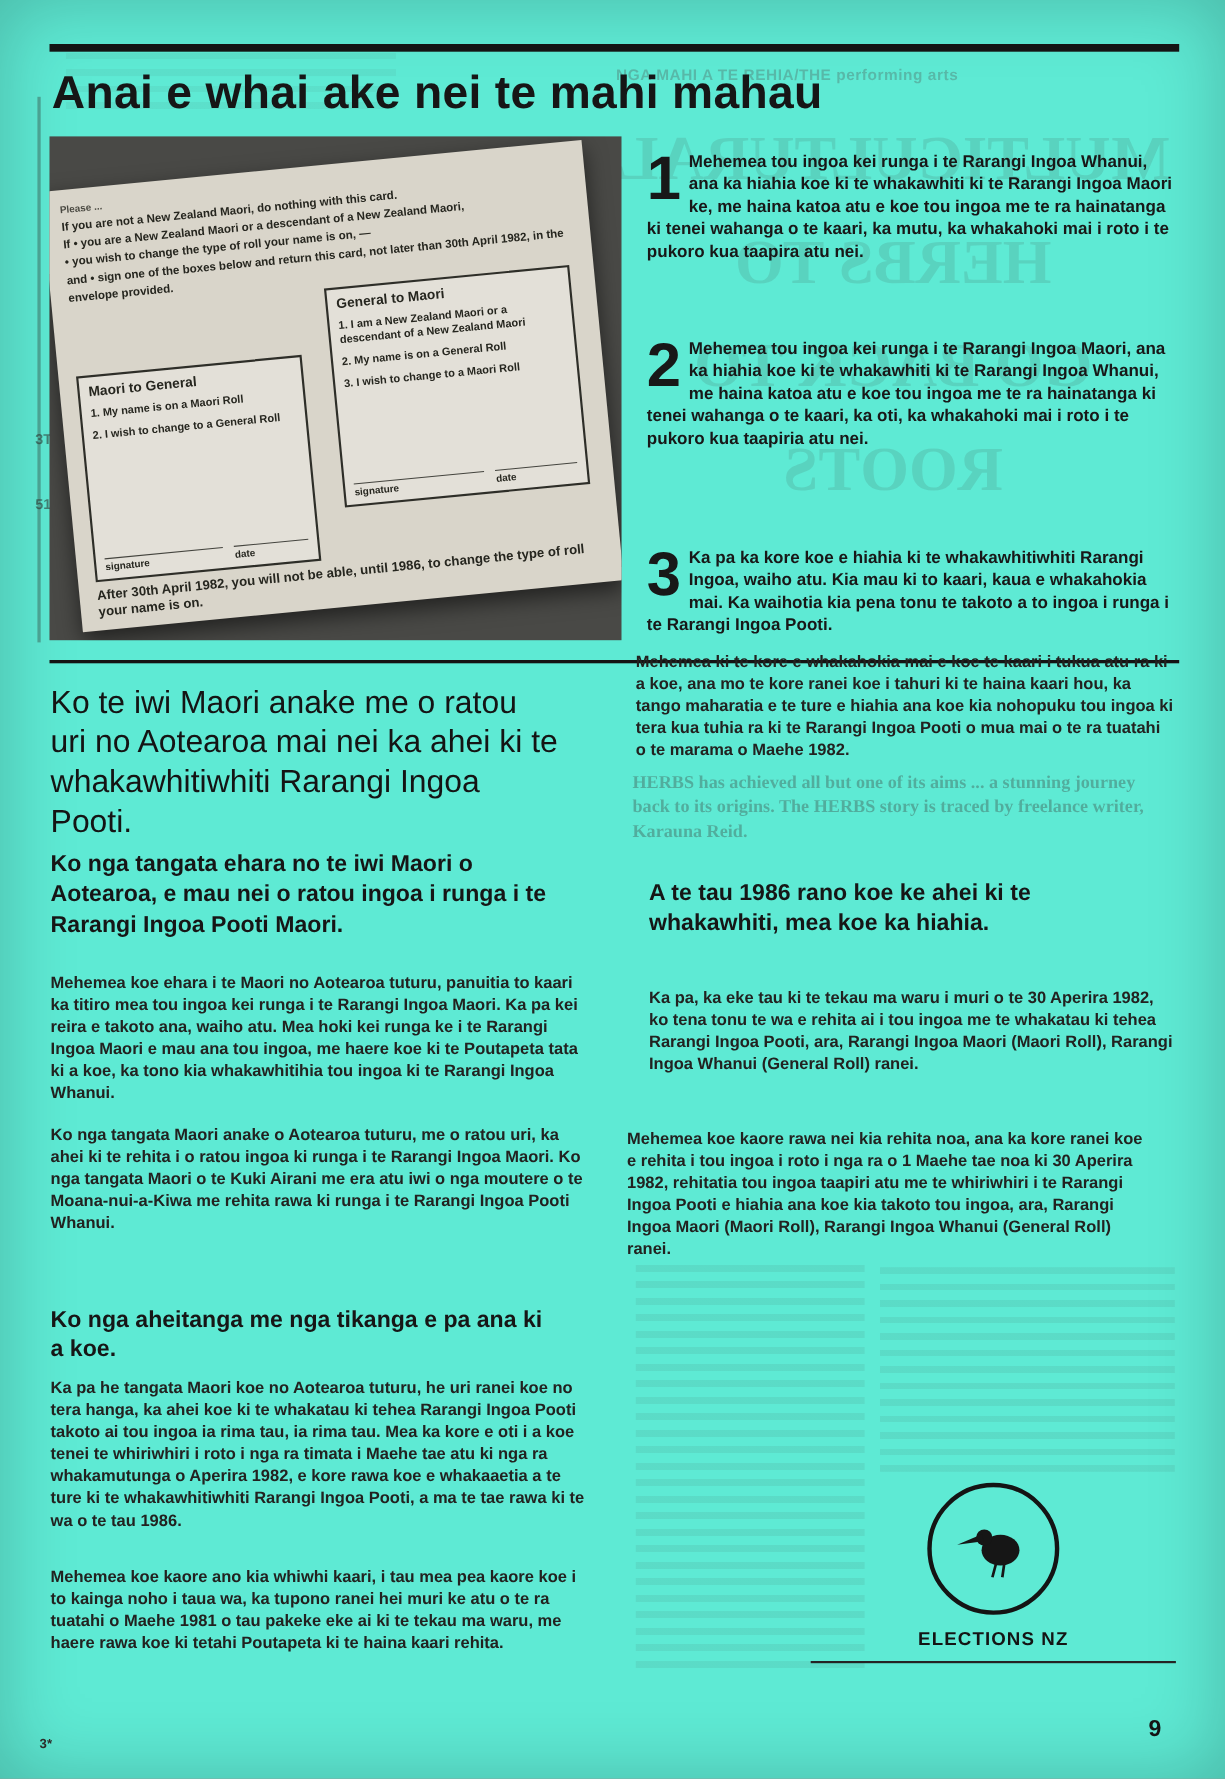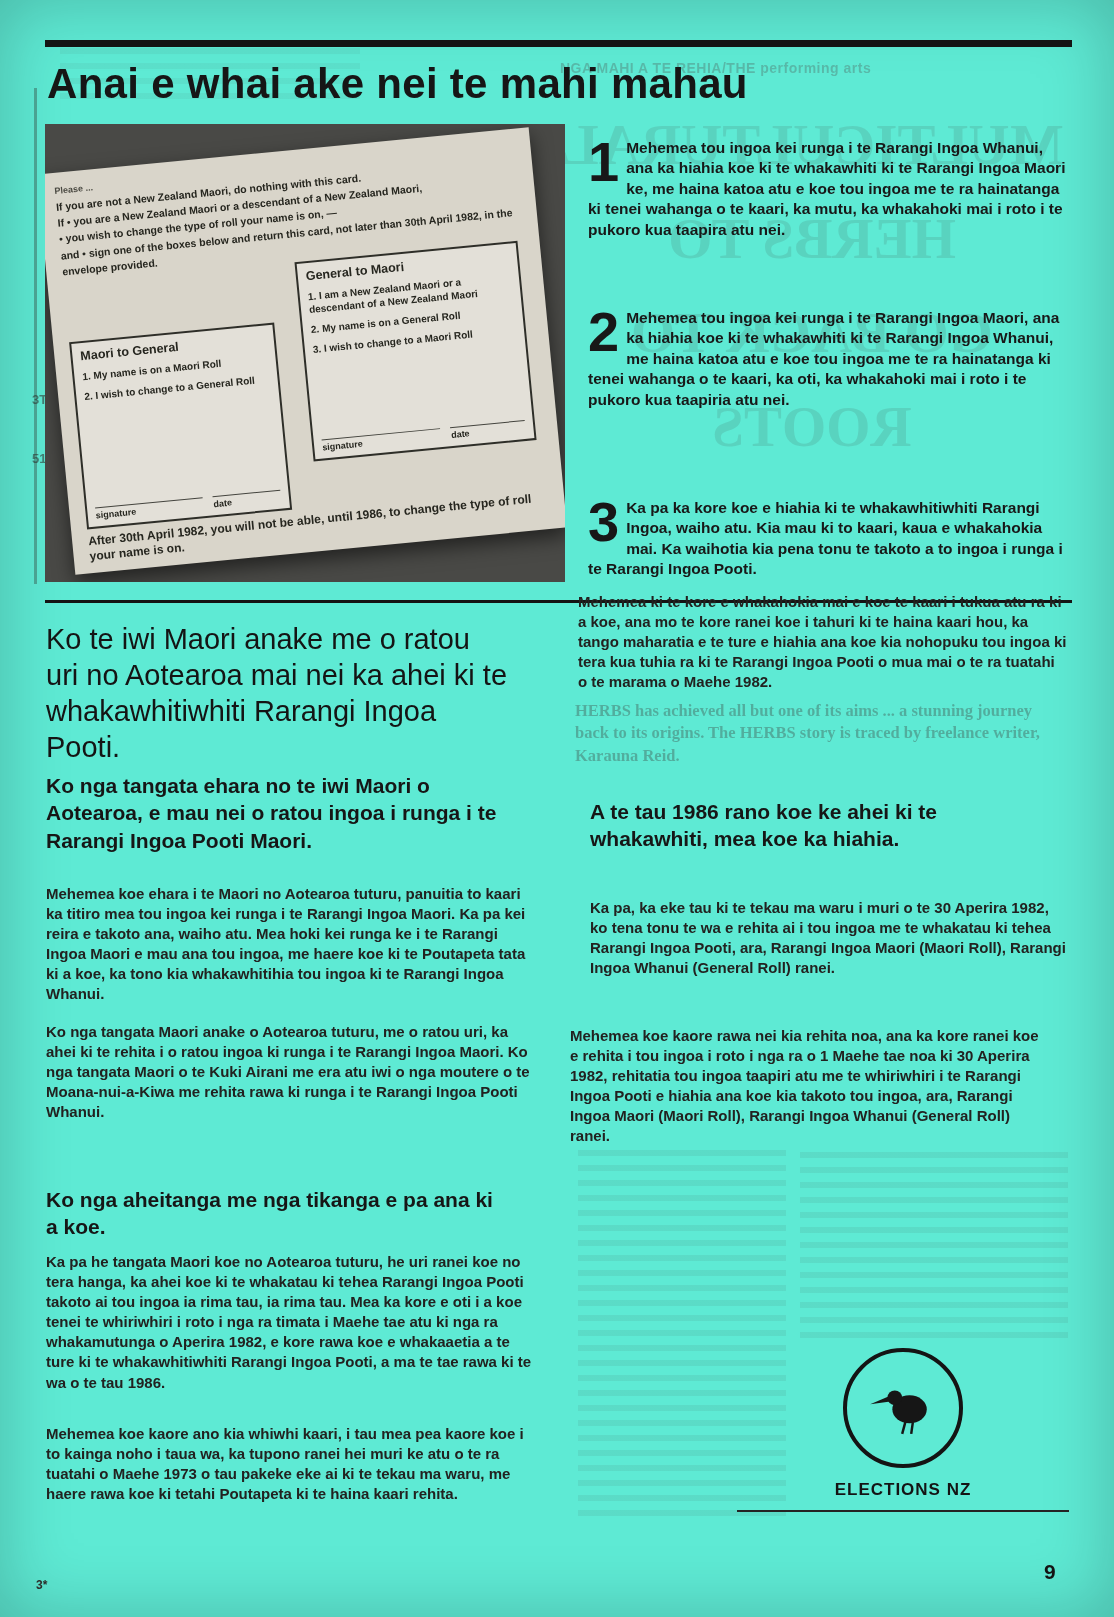--- a/index.html
+++ b/index.html
@@ -164,21 +164,21 @@
   </div>
 
   <div class="mid-rule"></div>
 
   <div class="lc lc-h1 h1">Ko te iwi Maori anake me o ratou uri no Aotearoa mai nei ka ahei ki te whakawhitiwhiti Rarangi Ingoa Pooti.</div>
   <div class="lc lc-sub h2">Ko nga tangata ehara no te iwi Maori o Aotearoa, e mau nei o ratou ingoa i runga i te Rarangi Ingoa Pooti Maori.</div>
   <div class="lc lc-p1 body-p">Mehemea koe ehara i te Maori no Aotearoa tuturu, panuitia to kaari ka titiro mea tou ingoa kei runga i te Rarangi Ingoa Maori. Ka pa kei reira e takoto ana, waiho atu. Mea hoki kei runga ke i te Rarangi Ingoa Maori e mau ana tou ingoa, me haere koe ki te Poutapeta tata ki a koe, ka tono kia whakawhitihia tou ingoa ki te Rarangi Ingoa Whanui.</div>
   <div class="lc lc-p2 body-p">Ko nga tangata Maori anake o Aotearoa tuturu, me o ratou uri, ka ahei ki te rehita i o ratou ingoa ki runga i te Rarangi Ingoa Maori. Ko nga tangata Maori o te Kuki Airani me era atu iwi o nga moutere o te Moana-nui-a-Kiwa me rehita rawa ki runga i te Rarangi Ingoa Pooti Whanui.</div>
   <div class="lc lc-h2 h2">Ko nga aheitanga me nga tikanga e pa ana ki a koe.</div>
   <div class="lc lc-p3 body-p">Ka pa he tangata Maori koe no Aotearoa tuturu, he uri ranei koe no tera hanga, ka ahei koe ki te whakatau ki tehea Rarangi Ingoa Pooti takoto ai tou ingoa ia rima tau, ia rima tau. Mea ka kore e oti i a koe tenei te whiriwhiri i roto i nga ra timata i Maehe tae atu ki nga ra whakamutunga o Aperira 1982, e kore rawa koe e whakaaetia a te ture ki te whakawhitiwhiti Rarangi Ingoa Pooti, a ma te tae rawa ki te wa o te tau 1986.</div>
-  <div class="lc lc-p4 body-p">Mehemea koe kaore ano kia whiwhi kaari, i tau mea pea kaore koe i to kainga noho i taua wa, ka tupono ranei hei muri ke atu o te ra tuatahi o Maehe 1973 o tau pakeke eke ai ki te tekau ma waru, me haere rawa koe ki tetahi Poutapeta ki te haina kaari rehita.</div>
+  <div class="lc lc-p4 body-p">Mehemea koe kaore ano kia whiwhi kaari, i tau mea pea kaore koe i to kainga noho i taua wa, ka tupono ranei hei muri ke atu o te ra tuatahi o Maehe 1981 o tau pakeke eke ai ki te tekau ma waru, me haere rawa koe ki tetahi Poutapeta ki te haina kaari rehita.</div>
 
   <div class="rc rc-lead body-p">Mehemea ki te kore e whakahokia mai e koe te kaari i tukua atu ra ki a koe, ana mo te kore ranei koe i tahuri ki te haina kaari hou, ka tango maharatia e te ture e hiahia ana koe kia nohopuku tou ingoa ki tera kua tuhia ra ki te Rarangi Ingoa Pooti o mua mai o te ra tuatahi o te marama o Maehe 1982.</div>
   <div class="rc rc-h h2">A te tau 1986 rano koe ke ahei ki te whakawhiti, mea koe ka hiahia.</div>
   <div class="rc rc-p1 body-p">Ka pa, ka eke tau ki te tekau ma waru i muri o te 30 Aperira 1982, ko tena tonu te wa e rehita ai i tou ingoa me te whakatau ki tehea Rarangi Ingoa Pooti, ara, Rarangi Ingoa Maori (Maori Roll), Rarangi Ingoa Whanui (General Roll) ranei.</div>
   <div class="rc rc-p2 body-p">Mehemea koe kaore rawa nei kia rehita noa, ana ka kore ranei koe e rehita i tou ingoa i roto i nga ra o 1 Maehe tae noa ki 30 Aperira 1982, rehitatia tou ingoa taapiri atu me te whiriwhiri i te Rarangi Ingoa Pooti e hiahia ana koe kia takoto tou ingoa, ara, Rarangi Ingoa Maori (Maori Roll), Rarangi Ingoa Whanui (General Roll) ranei.</div>
 
   <div class="logo-wrap">
     <div class="logo-circle">
       <span>
         <svg width="82" height="82" viewBox="0 0 100 100" aria-hidden="true">

